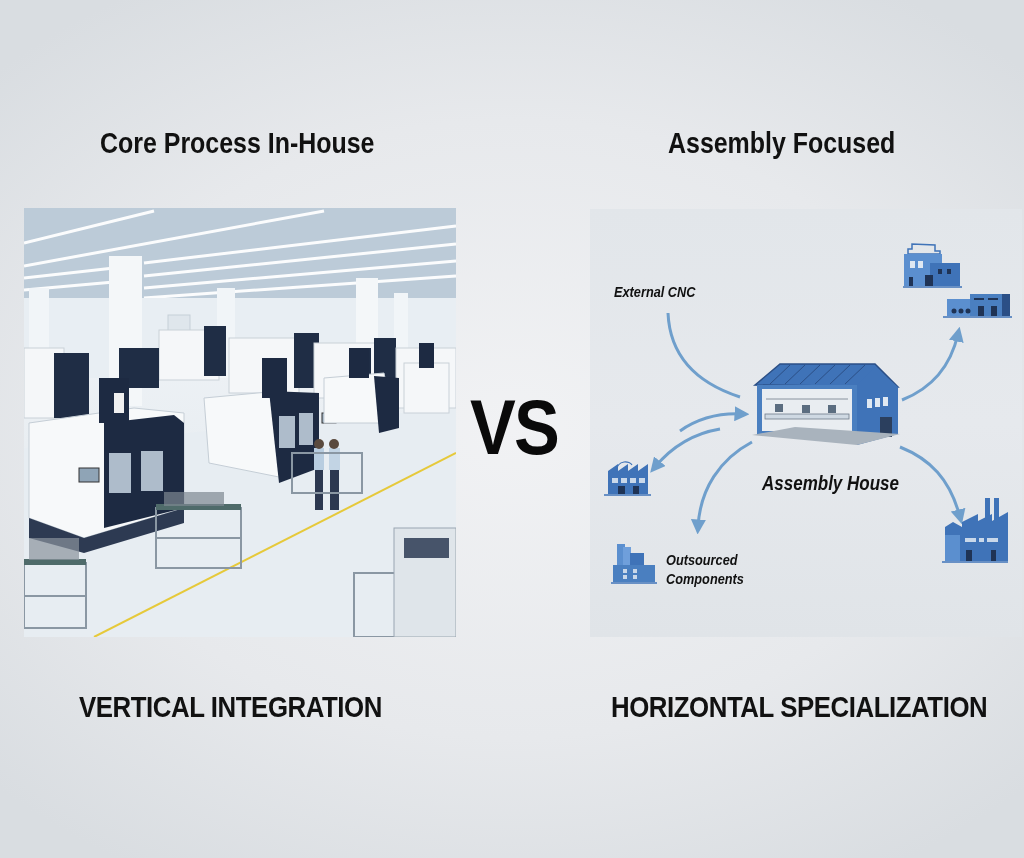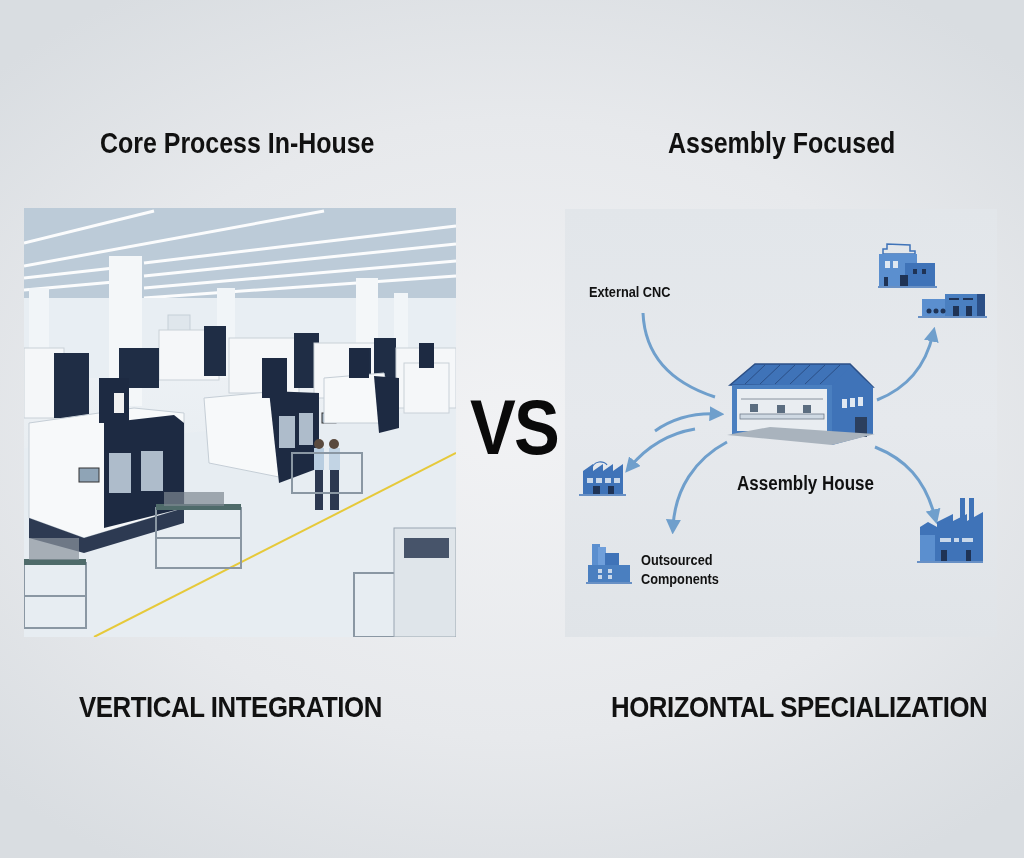--- a/index.html
+++ b/index.html
@@ -31,23 +31,24 @@
   
   .photo-panel {
     position: absolute; left: 24px; top: 208px; width: 432px; height: 429px;
     overflow: hidden;
     background: linear-gradient(180deg, #c6d3de 0%, #dfe7ee 18%, #eef2f6 30%, #e9eef2 55%, #dde5ec 100%);
   }
   .photo-panel svg { display: block; }
 
   
   .diagram-panel {
-    position: absolute; left: 565px; top: 209px; width: 432px; height: 428px;
+    position: absolute; left: 590px; top: 209px; width: 432px; height: 428px;
     background: linear-gradient(180deg, #e2e6ea 0%, #e6e9ed 50%, #e0e4e8 100%);
     overflow: hidden;
+    font-style: italic;
   }
   .diagram-panel svg { position: absolute; left: 0; top: 0; }
   .dlabel {
     position: absolute; font-weight: bold; color: #111; white-space: nowrap;
     transform: scaleX(0.85); transform-origin: left center;
   }
   #lbl-external { left: 24px; top: 74px; font-size: 15px; }
   #lbl-assembly { left: 172px; top: 263px; font-size: 20px; }
   #lbl-outsourced { left: 76px; top: 341px; font-size: 15px; line-height: 19px; }
 </style>

